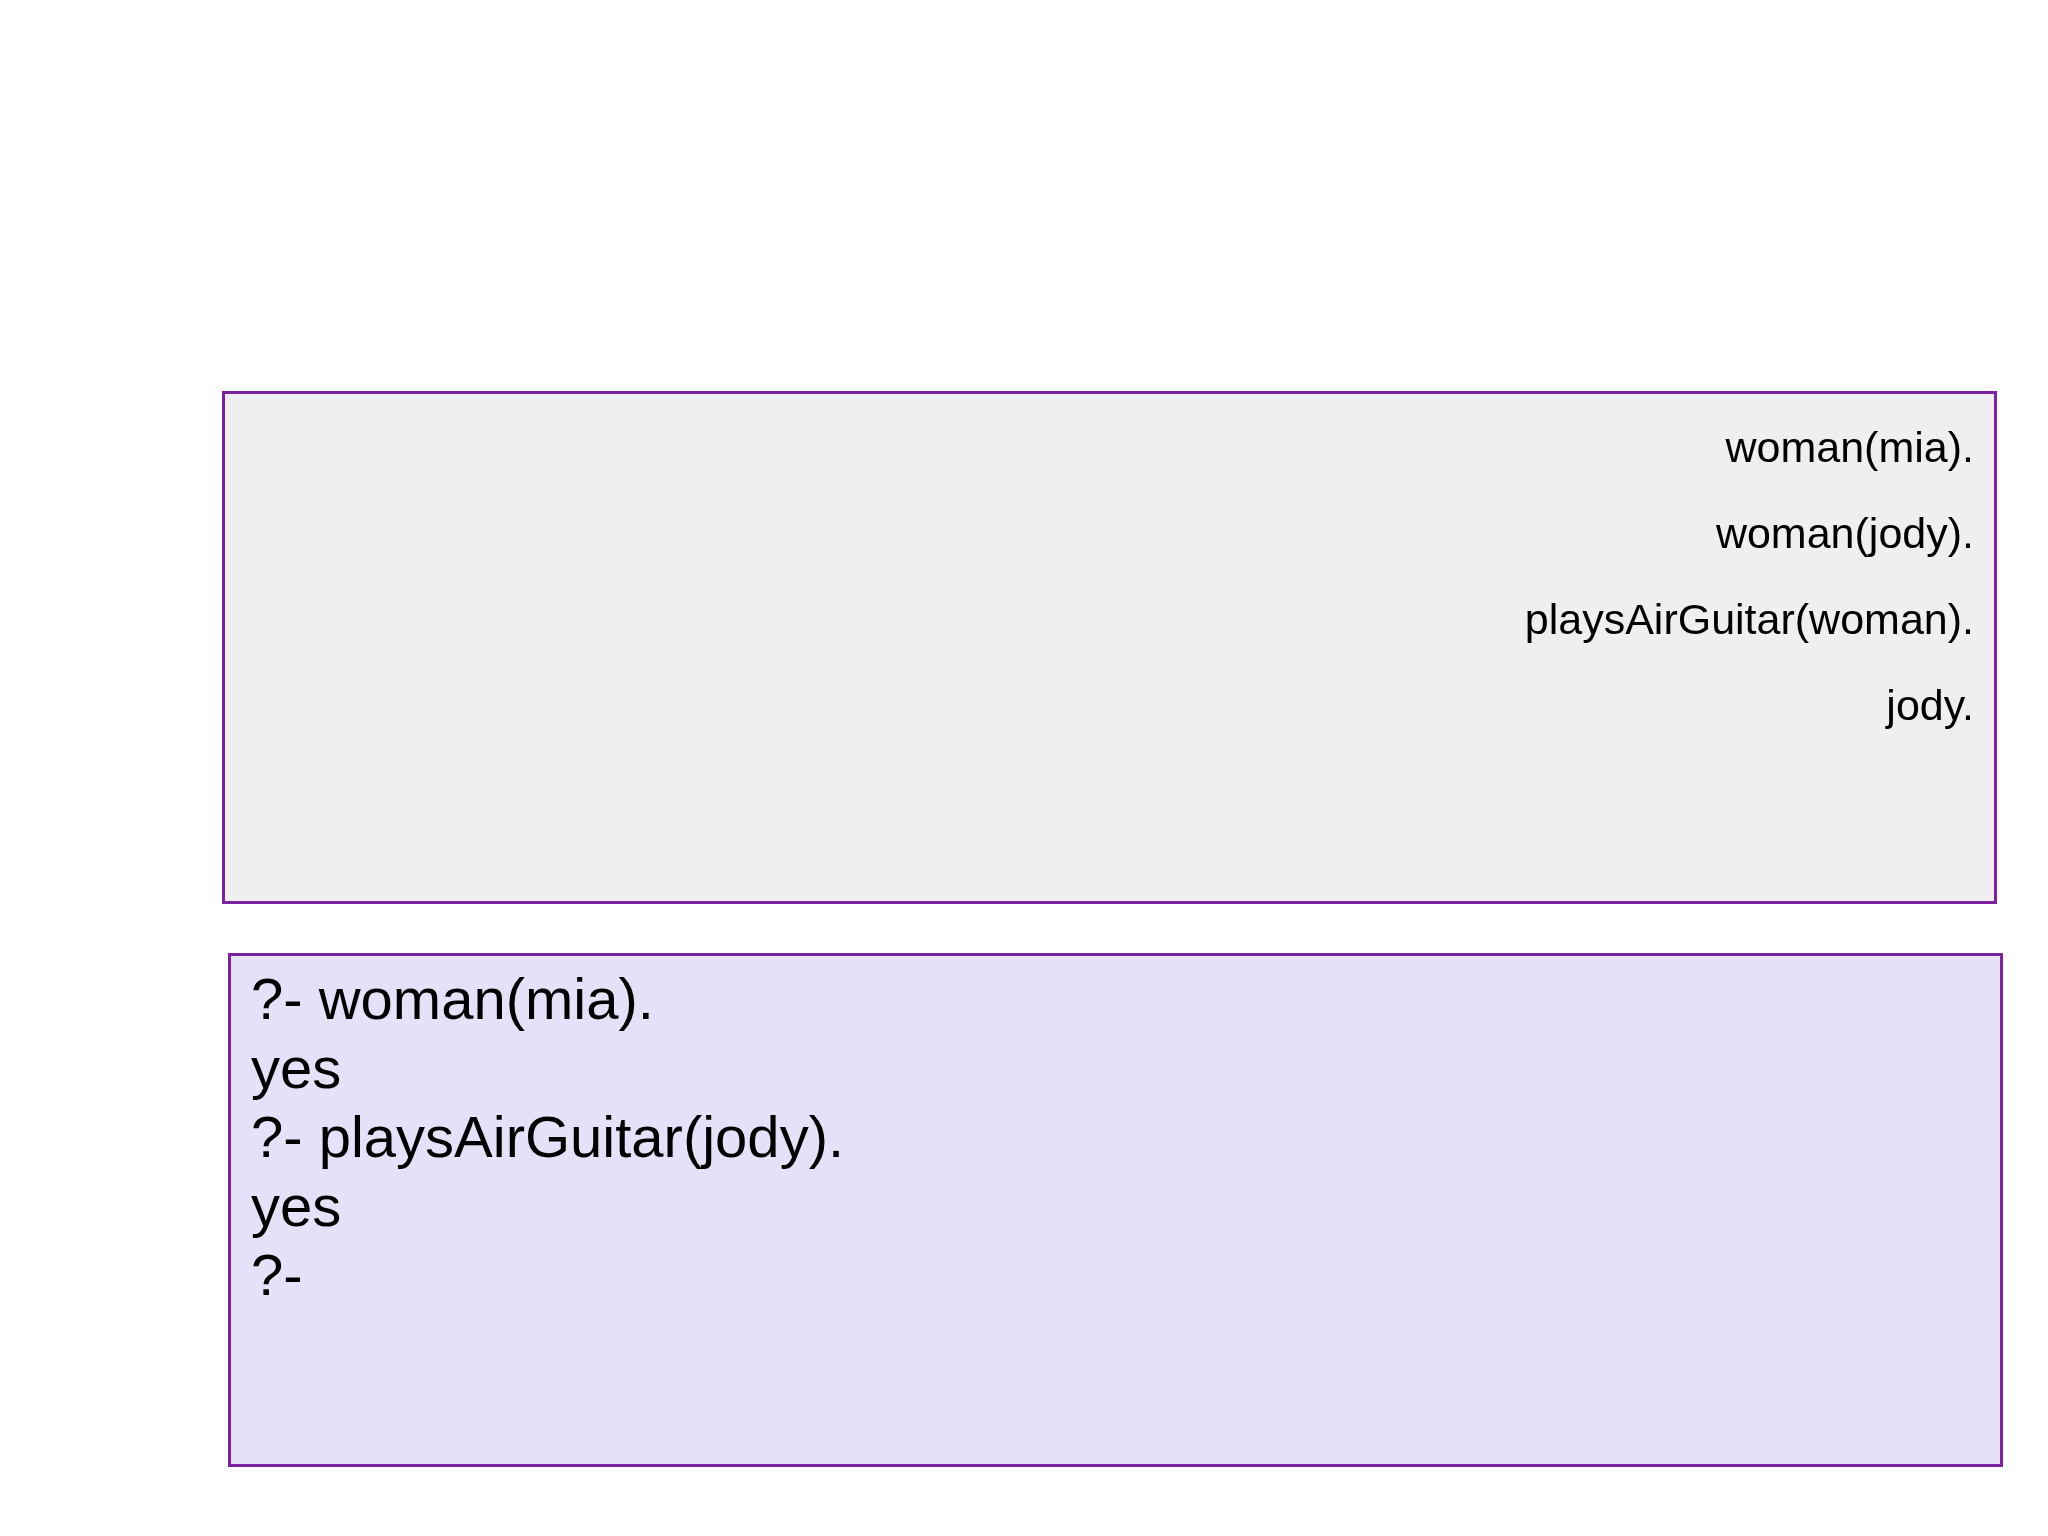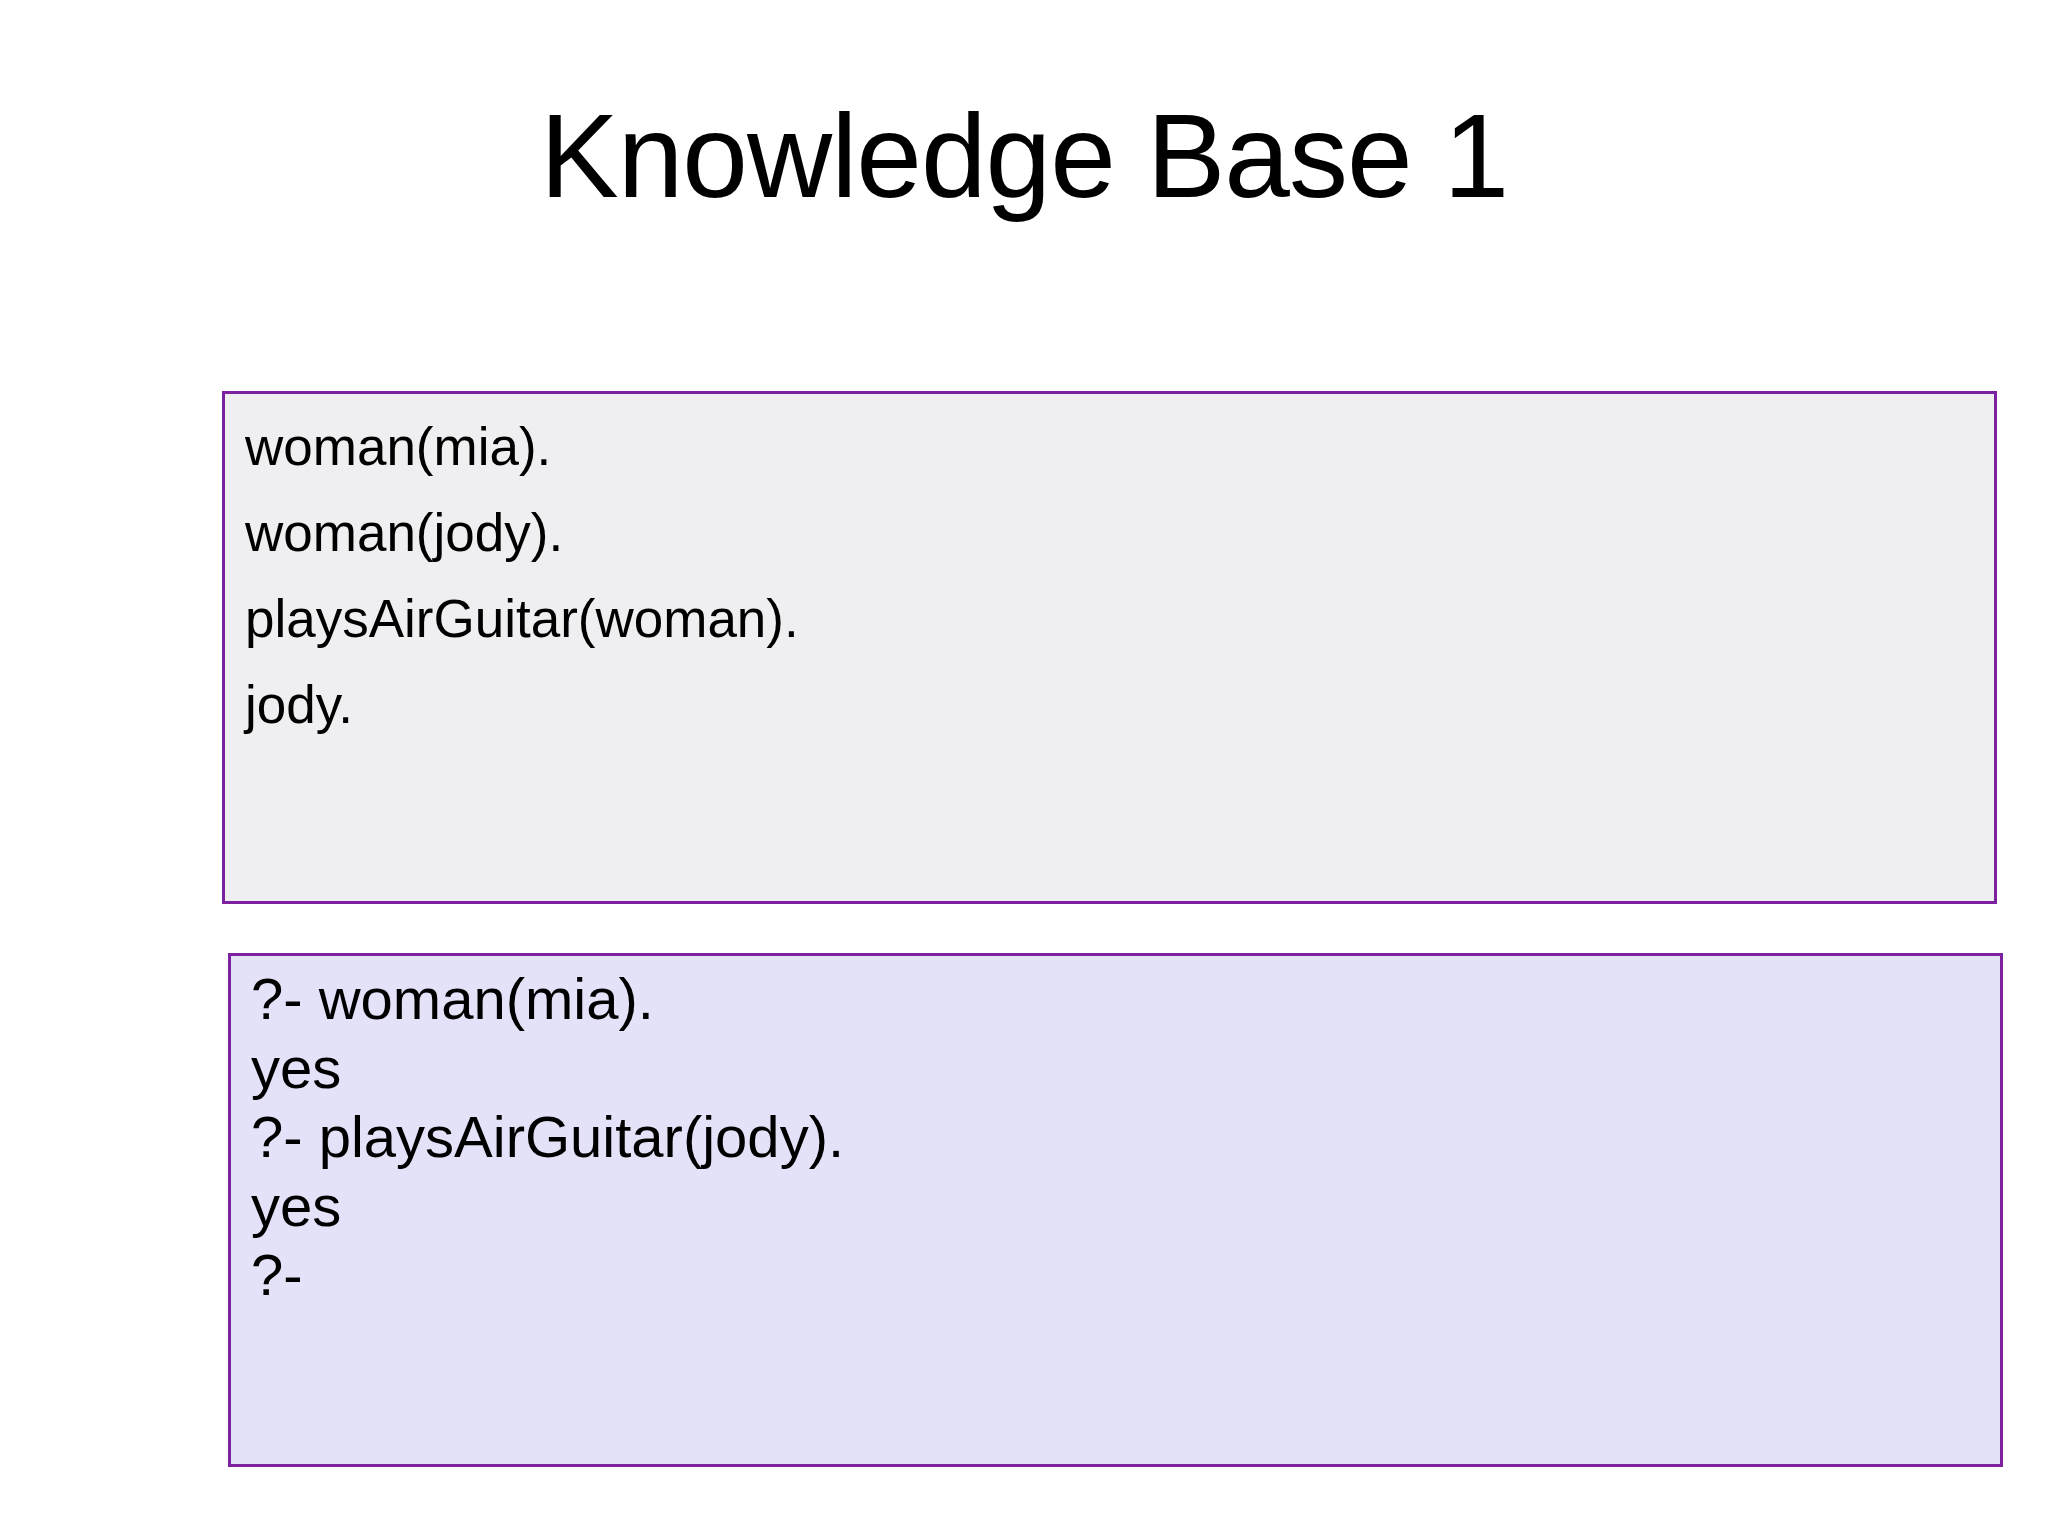--- a/index.html
+++ b/index.html
@@ -35,43 +35,43 @@
     box-sizing: border-box;
     color: #000000;
   }
   .kb-box {
     top: 391px;
     height: 513px;
     background: #efeef0;
     padding: 10px 20px;
   }
   .kb-box .line {
-    font-size: 53px;
+    font-size: 43px;
     line-height: 86px;
     white-space: pre;
+    text-align: right;
   }
   .query-box {
     top: 953px;
     height: 514px;
     background: #e3e2f8;
     padding: 8px 20px;
     margin-left: 6px;
   }
   .query-box .line {
     font-size: 58px;
     line-height: 69px;
     white-space: pre;
   }
 </style>
 </head>
 <body>
 
 <div class="slide">
 
-  <div class="slide-title">Knowledge Base 1</div>
 
   <div class="box kb-box">
       <div class="line">woman(mia).</div>
       <div class="line">woman(jody).</div>
       <div class="line">playsAirGuitar(woman).</div>
       <div class="line">jody.</div>
     </div>
 
   <div class="box query-box">
       <div class="line">?- woman(mia).</div>

